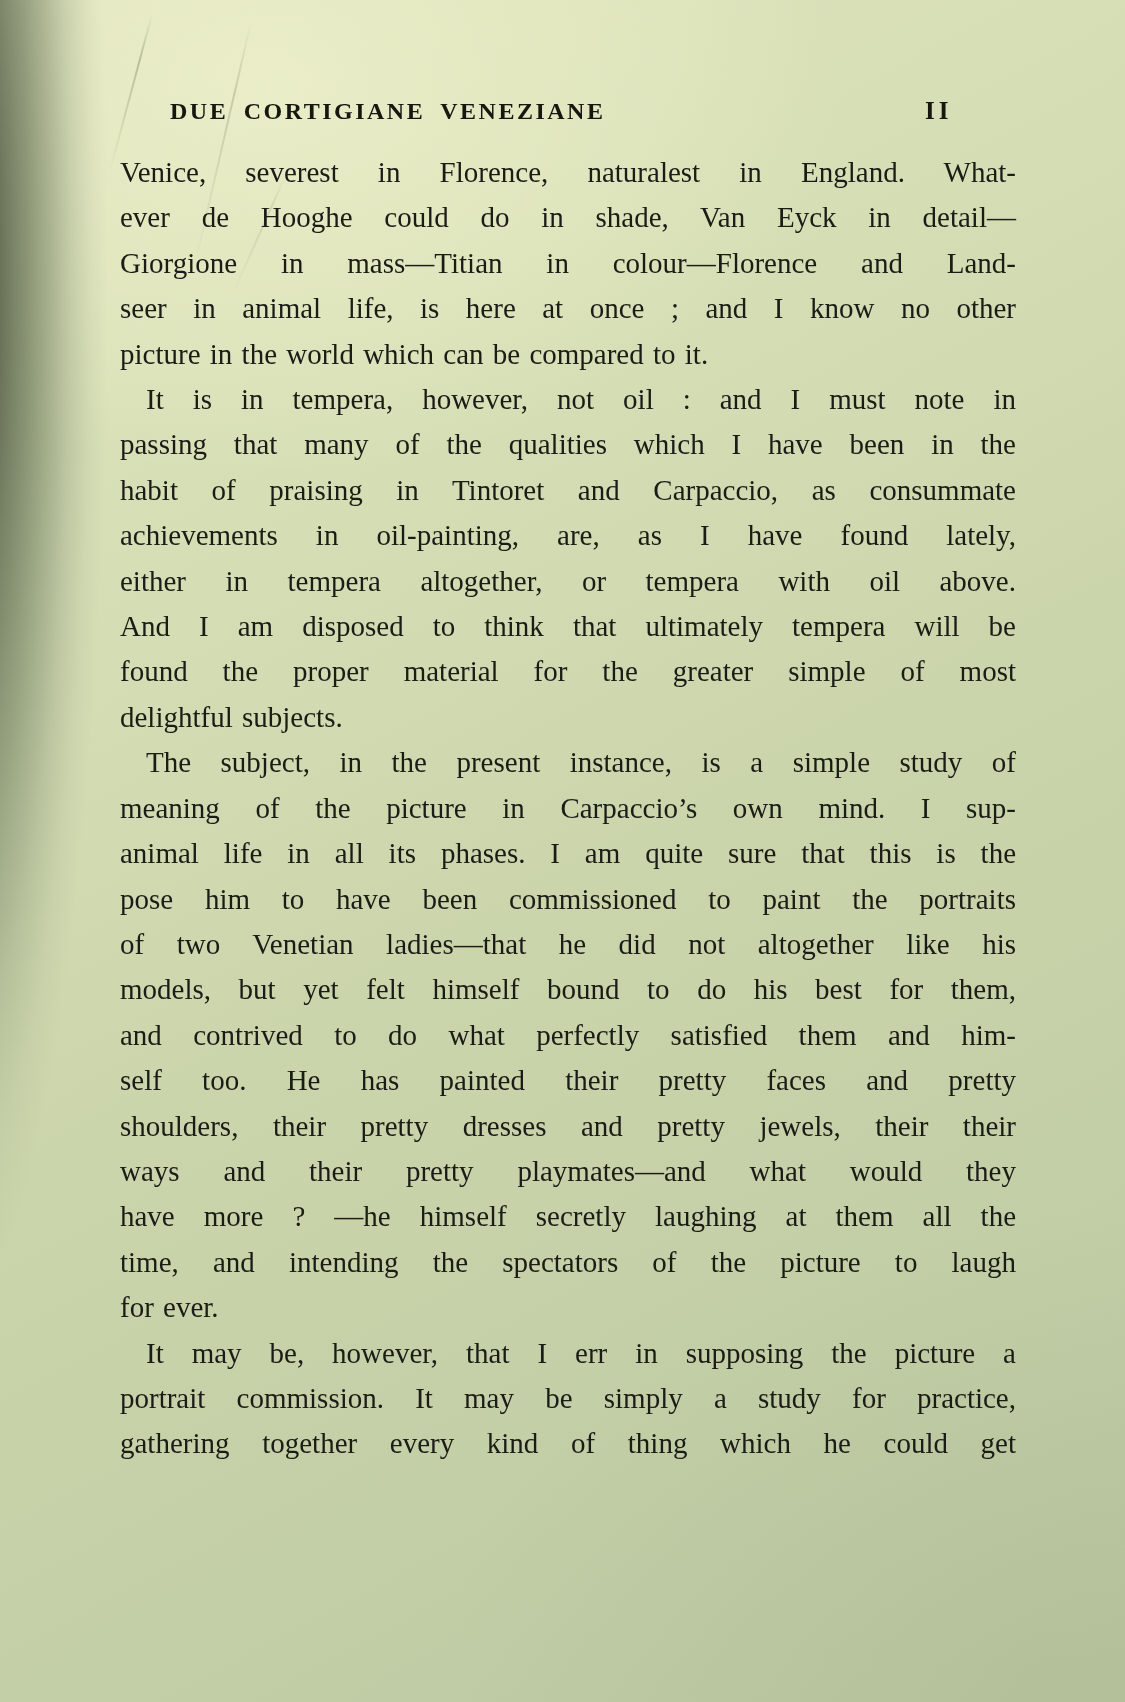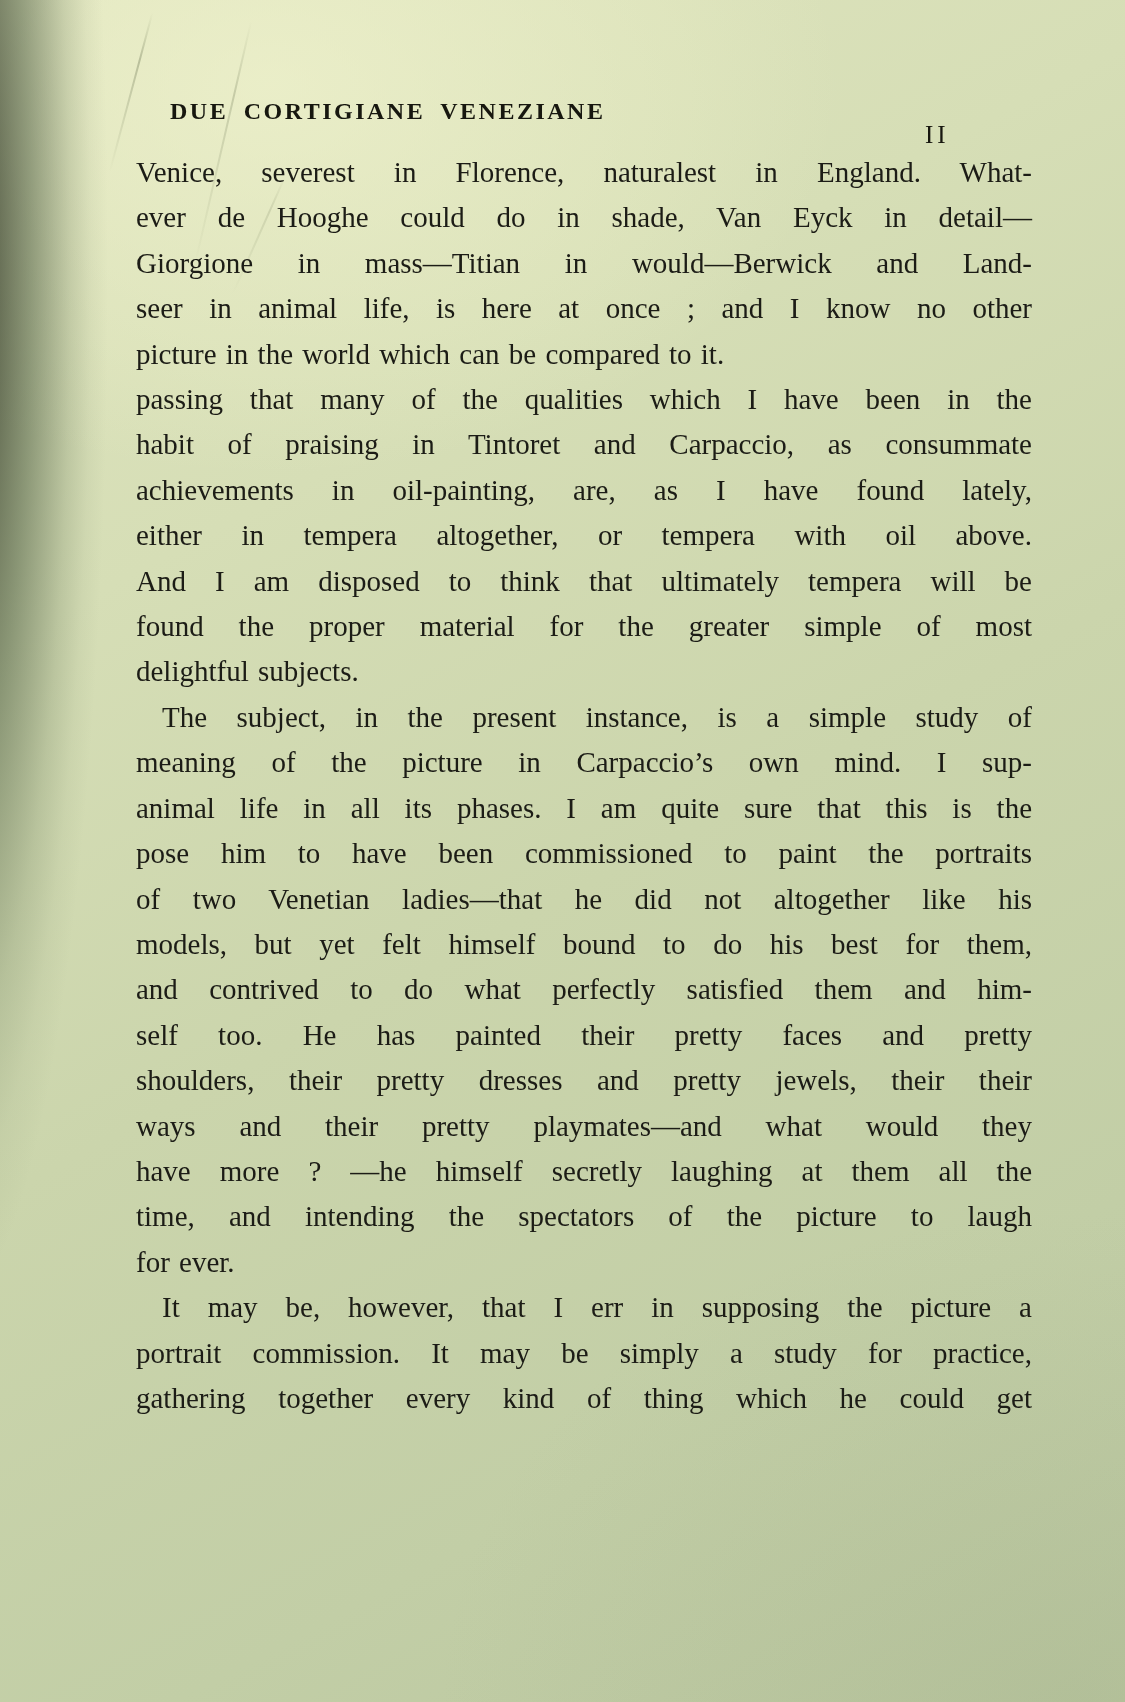--- a/index.html
+++ b/index.html
@@ -43,29 +43,28 @@
     letter-spacing: 2.5px;
     word-spacing: 7px;
     color: #17170f;
   }
   .folio {
     position: absolute;
     top: 97px;
     left: 925px;
     font-size: 25px;
     line-height: 28px;
-    font-weight: normal;
+    font-weight: bold;
     letter-spacing: 4px;
     color: #17170f;
-    margin-top: 24px;
   }
   .text-block {
     position: absolute;
     top: 150px;
-    left: 136px;
+    left: 120px;
     width: 896px;
     font-size: 29px;
     line-height: 45.4px;
     word-spacing: 2px;
     color: #1c1c16;
   }
   .line {
     text-align: justify;
     text-align-last: justify;
   }
@@ -81,23 +80,24 @@
   <div class="crease crease-2"></div>
   <div class="crease crease-3"></div>
 
   <div class="running-head">DUE CORTIGIANE VENEZIANE</div>
 
   <div class="folio">II</div>
 
   <div class="text-block" id="text-block">
       <div class="line">Venice, severest in Florence, naturalest in England. What-</div>
       <div class="line">ever de Hooghe could do in shade, Van Eyck in detail—</div>
-      <div class="line">Giorgione in mass—Titian in would—Berwick and Land-</div>
+      <div class="line">Giorgione in mass—Titian in colour—Florence and Land-</div>
       <div class="line">seer in animal life, is here at once ; and I know no other</div>
       <div class="line par-end">picture in the world which can be compared to it.</div>
+      <div class="line indent">It is in tempera, however, not oil : and I must note in</div>
       <div class="line">passing that many of the qualities which I have been in the</div>
       <div class="line">habit of praising in Tintoret and Carpaccio, as consummate</div>
       <div class="line">achievements in oil-painting, are, as I have found lately,</div>
       <div class="line">either in tempera altogether, or tempera with oil above.</div>
       <div class="line">And I am disposed to think that ultimately tempera will be</div>
       <div class="line">found the proper material for the greater simple of most</div>
       <div class="line par-end">delightful subjects.</div>
       <div class="line indent">The subject, in the present instance, is a simple study of</div>
       <div class="line">meaning of the picture in Carpaccio’s own mind. I sup-</div>
       <div class="line">animal life in all its phases. I am quite sure that this is the</div>

